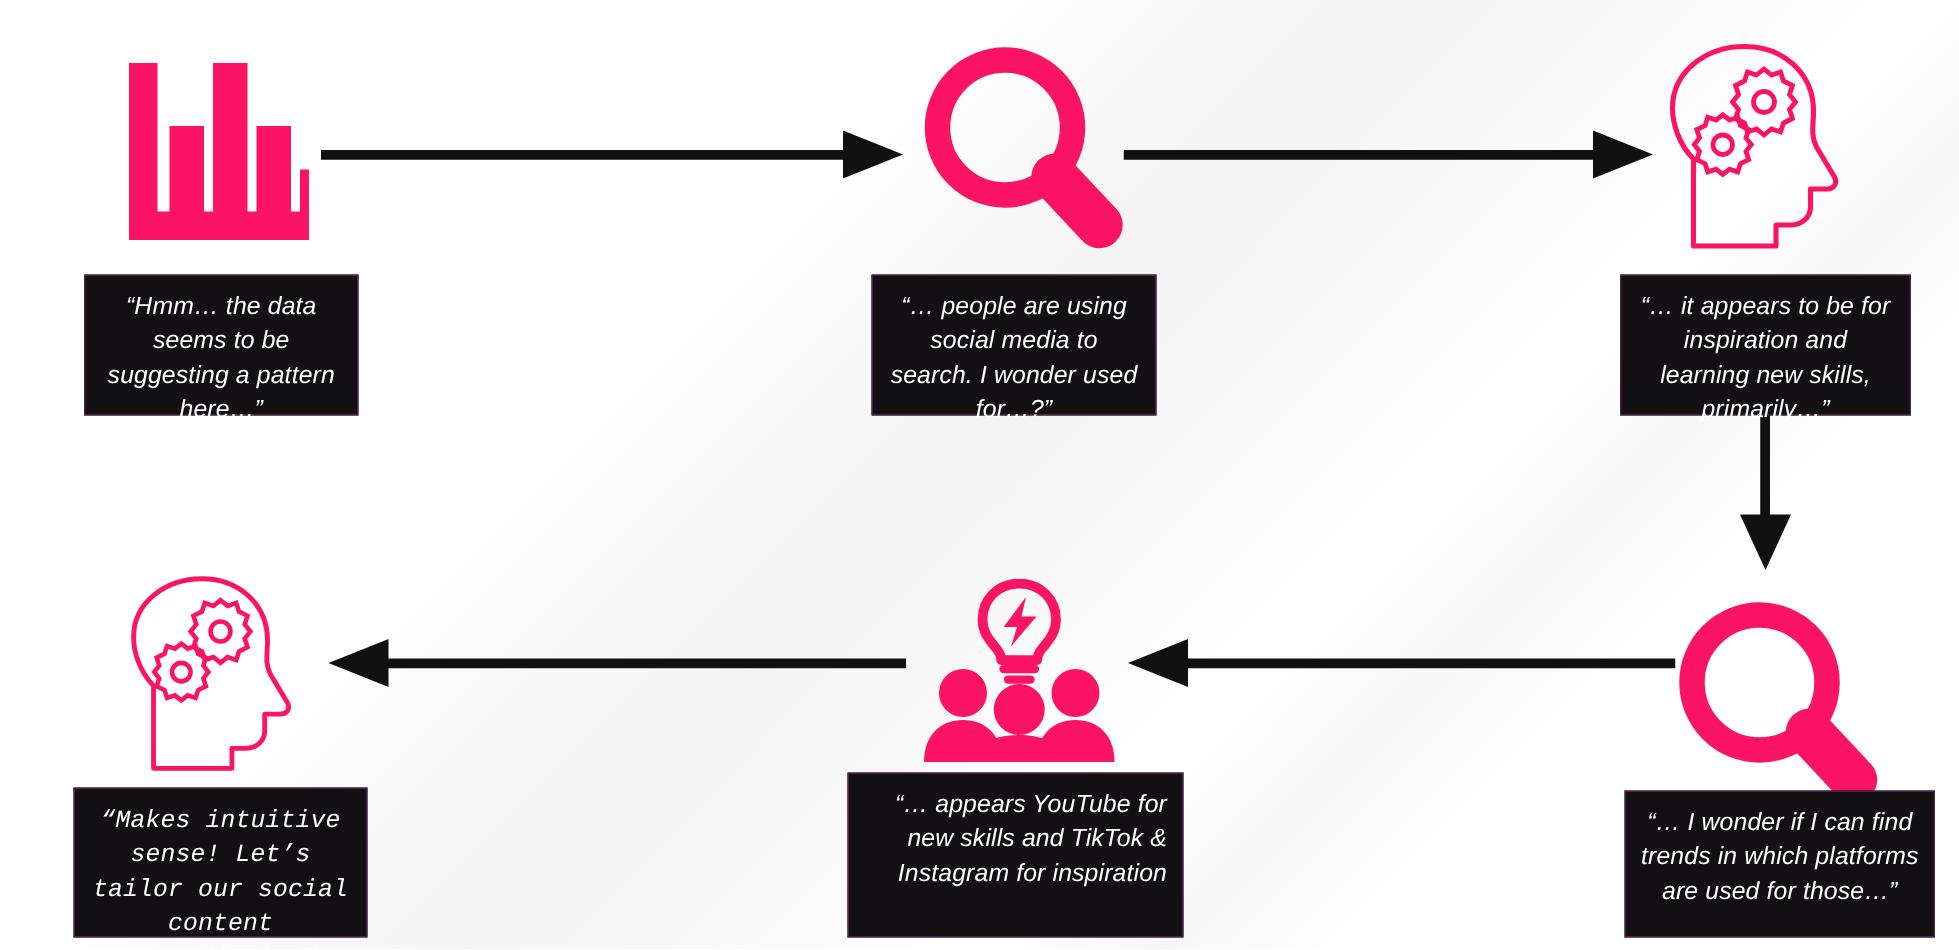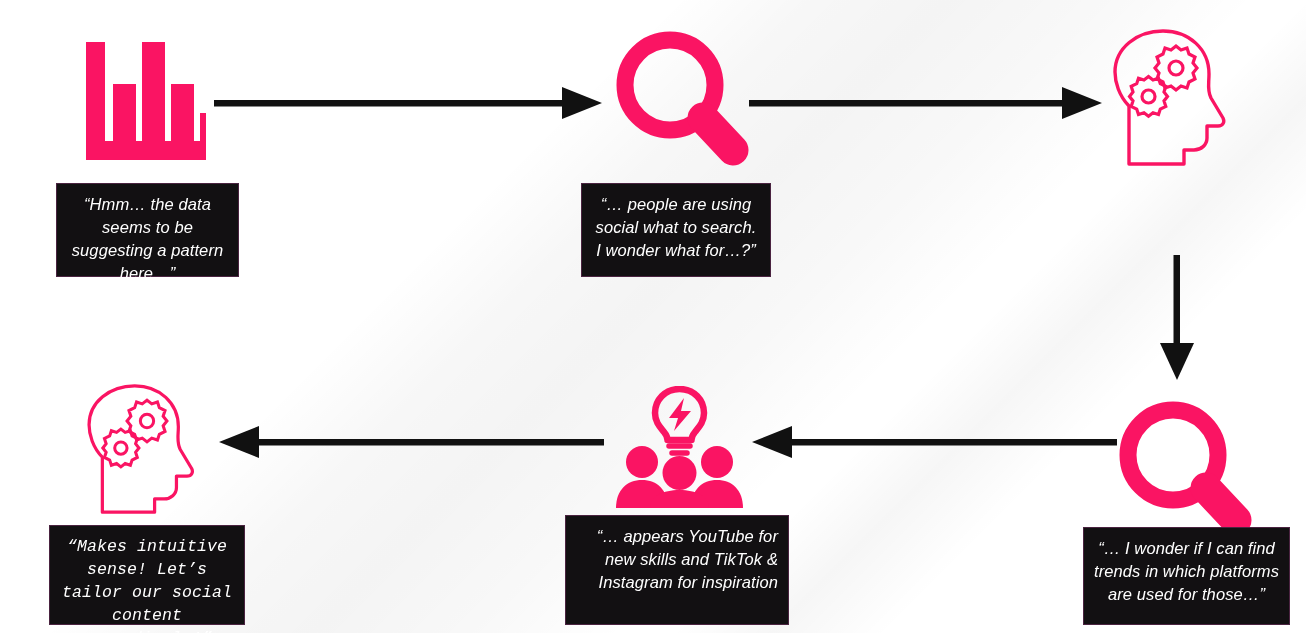--- a/index.html
+++ b/index.html
@@ -77,21 +77,21 @@
       <polygon points="348,5 388,21 348,37" fill="#111111"></polygon>
     </svg>
   </div>
 
   <div class="icon" style="left:597px;top:28px;width:136px;height:138px;">
     <svg width="136" height="138" viewBox="0 0 136 138" xmlns="http://www.w3.org/2000/svg">
       <circle cx="57" cy="57" r="45" fill="none" stroke="#FA1463" stroke-width="17"></circle>
       <line x1="90" y1="90" x2="120" y2="122" stroke="#FA1463" stroke-width="31" stroke-linecap="round"></line>
     </svg>
   </div>
-  <div class="cap" style="left:565px;top:183px;width:190px;height:94px;">“… people are using social what to search. I wonder what for…?”</div>
+  <div class="cap" style="left:565px;top:183px;width:190px;height:94px;">“… people are using social media to search. I wonder used for…?”</div>
 
   <div class="arrow" style="left:733px;top:82px;width:353px;height:42px;">
     <svg width="353" height="42" viewBox="0 0 353 42" xmlns="http://www.w3.org/2000/svg">
       <rect x="0" y="18" width="321" height="6.5" fill="#111111"></rect>
       <polygon points="313,5 353,21 313,37" fill="#111111"></polygon>
     </svg>
   </div>
 
   <div class="icon" style="left:1095px;top:28px;width:130px;height:140px;">
     <svg width="130" height="140" viewBox="0 0 130 140" xmlns="http://www.w3.org/2000/svg">
@@ -99,20 +99,21 @@
       <g fill="none" stroke="#FA1463" stroke-width="3.2">
         <path d="M60 22 l5 -4 l5 4 l6 -2 l2 6 l6 3 l-2 6 l4 5 l-4 5 l2 6 l-6 3 l-2 6 l-6 -2 l-5 4 l-5 -4 l-6 2 l-2 -6 l-6 -3 l2 -6 l-4 -5 l4 -5 l-2 -6 l6 -3 l2 -6 Z"></path>
         <circle cx="65" cy="40" r="7"></circle>
       </g>
       <g fill="none" stroke="#FA1463" stroke-width="3.2">
         <path d="M33 52 l4.5 -3.5 l4.5 3.5 l5.5 -1.8 l1.8 5.5 l5.5 2.7 l-1.8 5.5 l3.5 4.5 l-3.5 4.5 l1.8 5.5 l-5.5 2.7 l-1.8 5.5 l-5.5 -1.8 l-4.5 3.5 l-4.5 -3.5 l-5.5 1.8 l-1.8 -5.5 l-5.5 -2.7 l1.8 -5.5 l-3.5 -4.5 l3.5 -4.5 l-1.8 -5.5 l5.5 -2.7 l1.8 -5.5 Z"></path>
         <circle cx="37.5" cy="68.5" r="6.5"></circle>
       </g>
     </svg>
   </div>
+  <div class="cap" style="left:1064px;top:183px;width:194px;height:94px;">“… it appears to be for inspiration and learning new skills, primarily…”</div>
 
   <div class="arrow" style="left:1139px;top:255px;width:44px;height:125px;z-index:4;">
     <svg width="44" height="125" viewBox="0 0 44 125" xmlns="http://www.w3.org/2000/svg">
       <rect x="18.5" y="0" width="6.5" height="97" fill="#111111"></rect>
       <polygon points="5,88 39,88 22,125" fill="#111111"></polygon>
     </svg>
   </div>
 
   <div class="icon" style="left:1100px;top:398px;width:136px;height:138px;">
     <svg width="136" height="138" viewBox="0 0 136 138" xmlns="http://www.w3.org/2000/svg">

